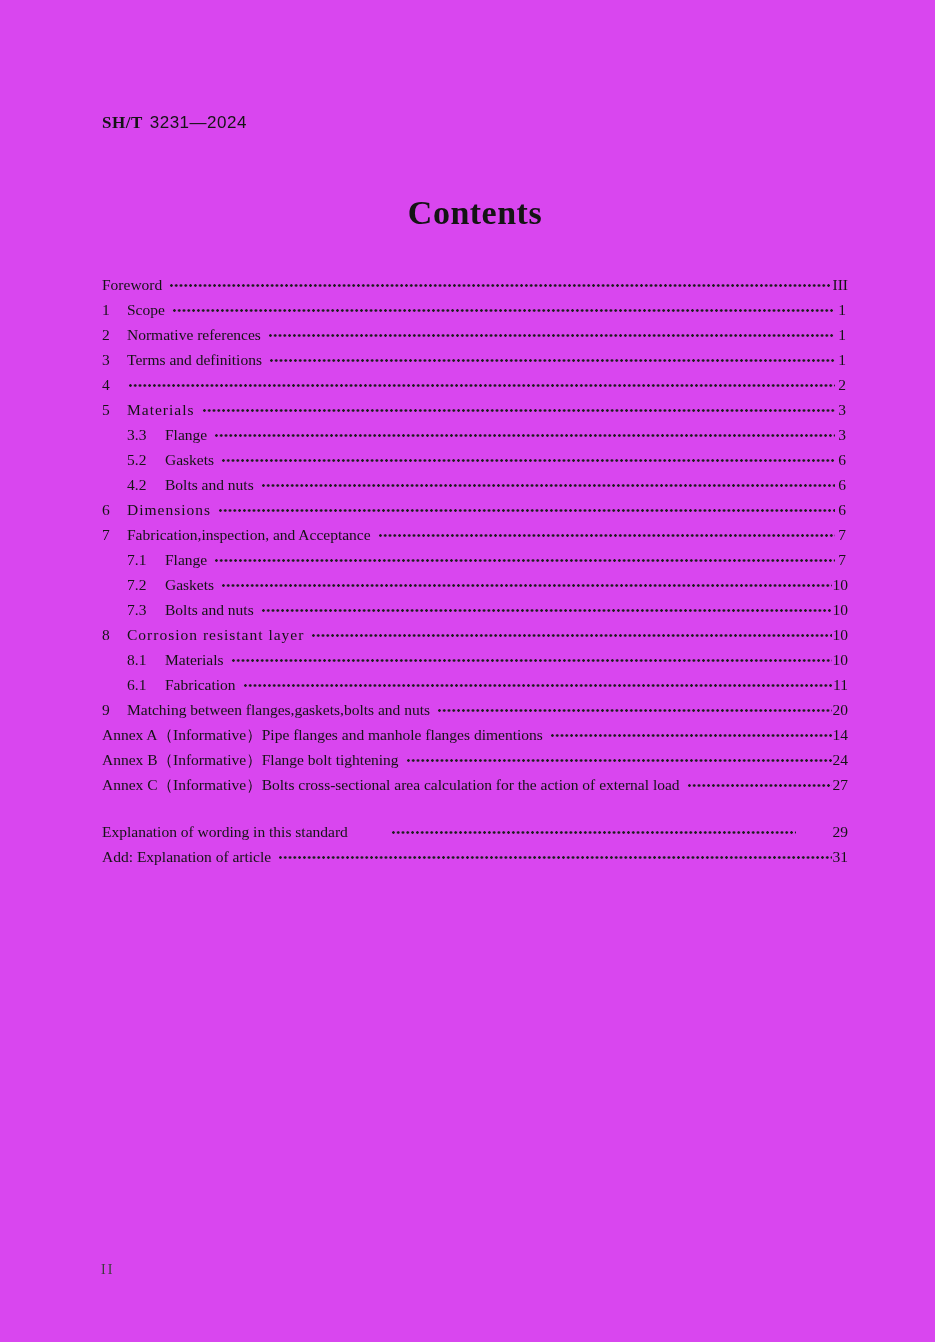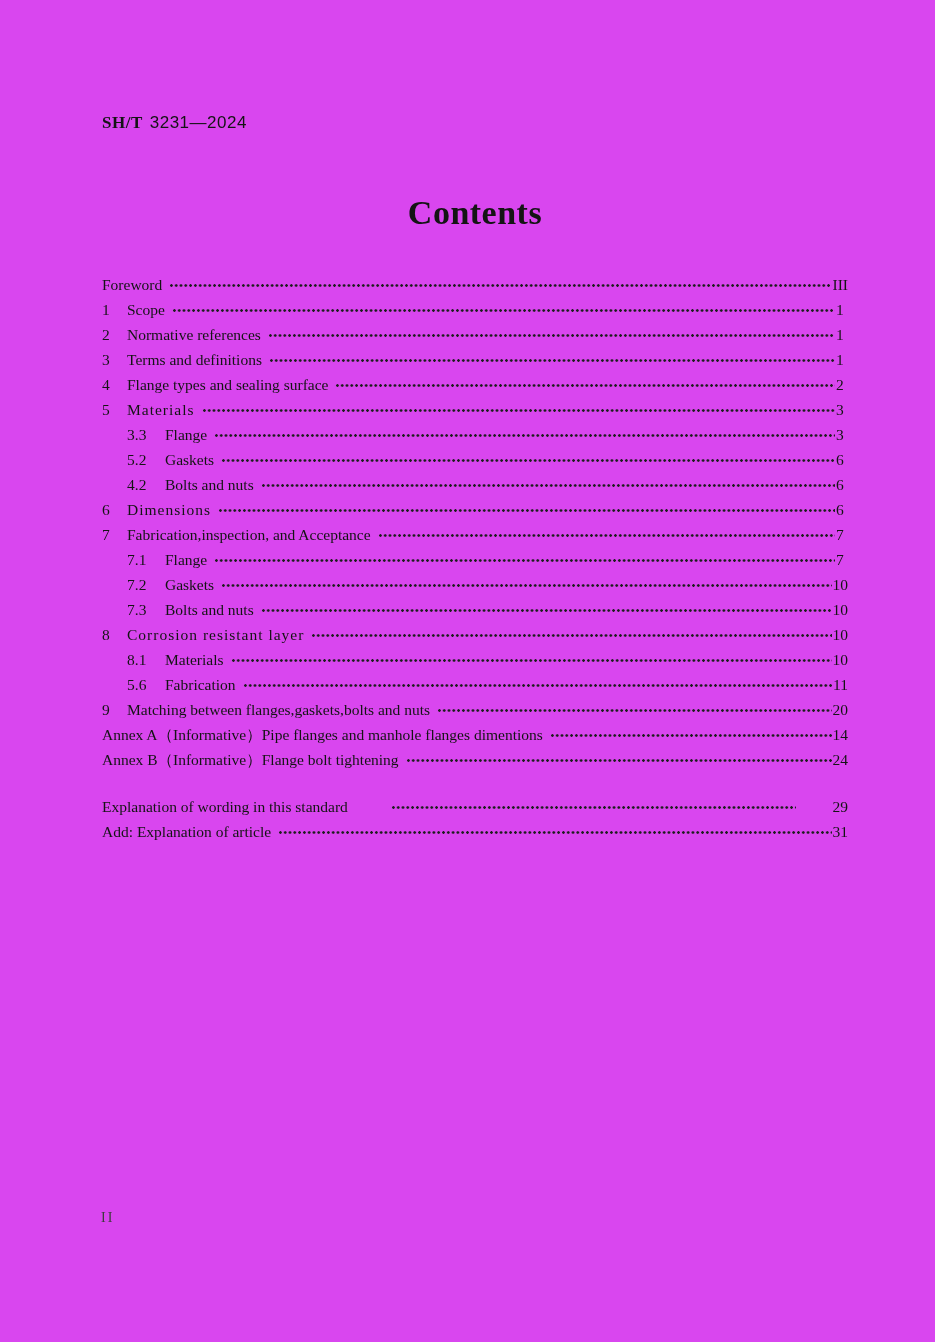--- a/index.html
+++ b/index.html
@@ -70,27 +70,27 @@
     flex: 1 1 auto;
     min-width: 12px;
     background-image: radial-gradient(circle, #1d1d1d 1.15px, rgba(0,0,0,0) 1.5px);
     background-size: 4.8px 25px;
     background-repeat: repeat-x;
     background-position: 1px 1px;
   }
   .toc-page {
     flex: none;
     min-width: 12px;
-    text-align: left;
+    text-align: center;
     padding-left: 1px;
   }
   .doc-footer {
     position: absolute;
     left: 101px;
-    top: 1210px;
+    top: 1262px;
     font-size: 14px;
     letter-spacing: 2px;
     color: #3c3c3c;
   }
 </style>
 </head>
 <body>
 
 <div class="page">
 
@@ -120,21 +120,20 @@
     <span class="toc-page">1</span>
   </div>
       <div class="toc-row level-1">
     <span class="toc-num">3</span>
     <span class="toc-label">Terms and definitions</span>
     <span class="toc-leader"></span>
     <span class="toc-page">1</span>
   </div>
       <div class="toc-row level-1">
     <span class="toc-num">4</span>
-    <span class="toc-label">Flange types and sealing surface</span>
     <span class="toc-leader"></span>
     <span class="toc-page">2</span>
   </div>
       <div class="toc-row level-1 spaced">
     <span class="toc-num">5</span>
     <span class="toc-label">Materials</span>
     <span class="toc-leader"></span>
     <span class="toc-page">3</span>
   </div>
       <div class="toc-row level-2">
@@ -191,21 +190,21 @@
     <span class="toc-leader"></span>
     <span class="toc-page">10</span>
   </div>
       <div class="toc-row level-2">
     <span class="toc-num">8.1</span>
     <span class="toc-label">Materials</span>
     <span class="toc-leader"></span>
     <span class="toc-page">10</span>
   </div>
       <div class="toc-row level-2">
-    <span class="toc-num">5.6</span>
+    <span class="toc-num">6.1</span>
     <span class="toc-label">Fabrication</span>
     <span class="toc-leader"></span>
     <span class="toc-page">11</span>
   </div>
       <div class="toc-row level-1">
     <span class="toc-num">9</span>
     <span class="toc-label">Matching between flanges,gaskets,bolts and nuts</span>
     <span class="toc-leader"></span>
     <span class="toc-page">20</span>
   </div>
@@ -214,20 +213,26 @@
     <span class="toc-label">Annex A（Informative）Pipe flanges and manhole flanges dimentions</span>
     <span class="toc-leader"></span>
     <span class="toc-page">14</span>
   </div>
       <div class="toc-row level-0">
 
     <span class="toc-label">Annex B（Informative）Flange bolt tightening</span>
     <span class="toc-leader"></span>
     <span class="toc-page">24</span>
   </div>
+      <div class="toc-row level-0">
+
+    <span class="toc-label">Annex C（Informative）Bolts cross-sectional area calculation for the action of external load</span>
+    <span class="toc-leader"></span>
+    <span class="toc-page">27</span>
+  </div>
       <div class="toc-row level-0 section-gap">
 
     <span class="toc-label">Explanation of wording in this standard</span>
     <span class="toc-leader"></span>
     <span class="toc-page">29</span>
   </div>
       <div class="toc-row level-0">
 
     <span class="toc-label">Add: Explanation of article</span>
     <span class="toc-leader"></span>

